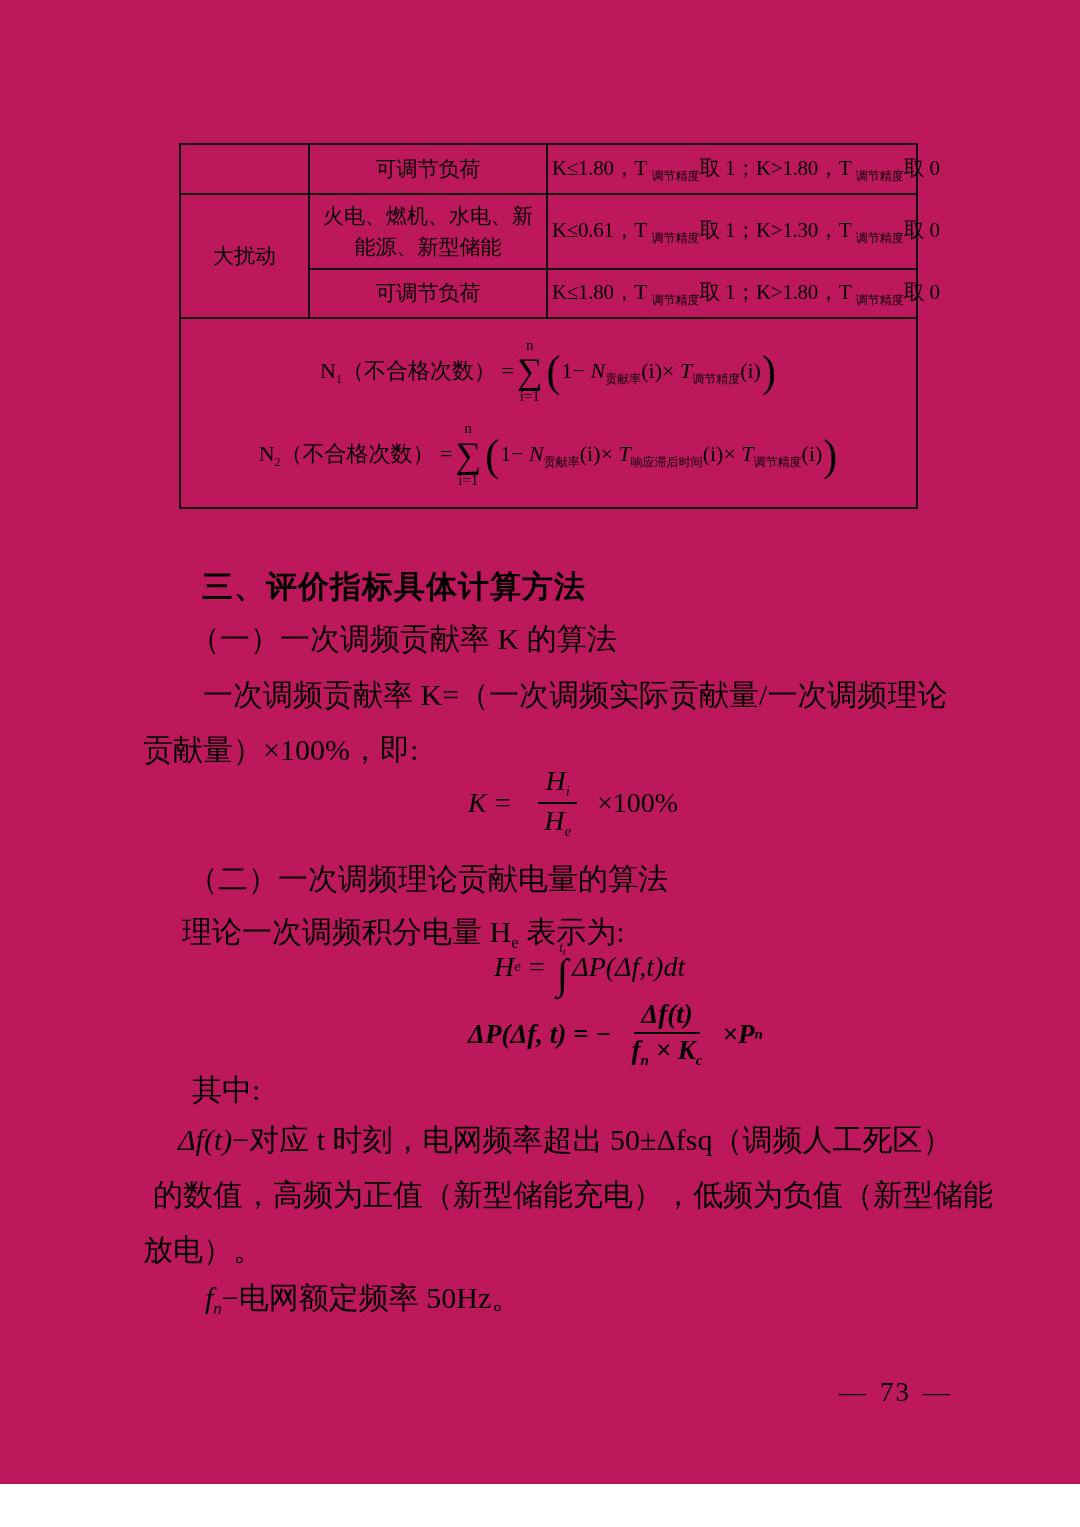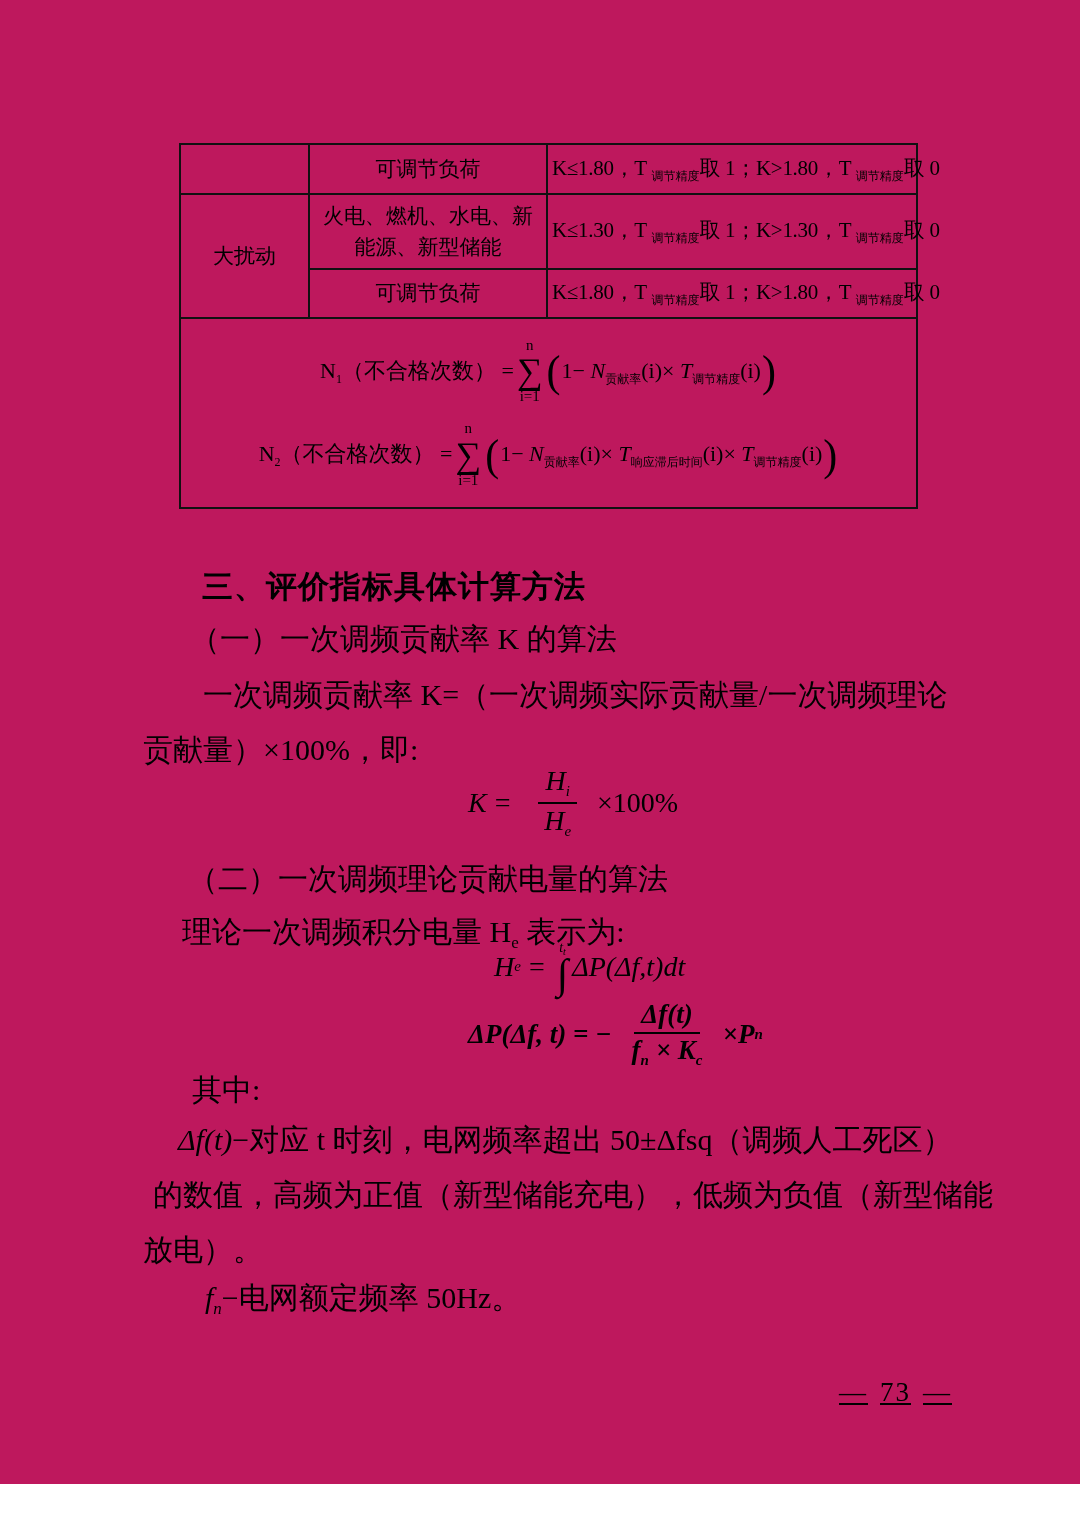--- a/index.html
+++ b/index.html
@@ -52,21 +52,21 @@
   .frac .num { border-bottom:2px solid #000; padding:0 7px 2px; line-height:1.1; }
   .frac .den { padding-top:2px; line-height:1.1; }
   .math sub { font-size:15px; vertical-align:-6px; }
   .intstack { display:inline-flex; flex-direction:column; align-items:center; margin:0 4px; }
   .intlim { font-size:14px; line-height:1; font-style:italic; }
   .intlim sub { font-size:10px; vertical-align:-3px; }
   .intsign { font-size:42px; line-height:0.85; }
   .dp { font-weight:bold; font-style:italic; font-size:27px; }
   .dp .frac .num { border-bottom:2.5px solid #000; }
 
-  .footer { position:absolute; font-size:27px; letter-spacing:2px; white-space:nowrap;text-decoration:underline; }
+  .footer { position:absolute; font-size:27px; letter-spacing:2px; white-space:nowrap; }
   .footer span { margin:0 6px; }
 </style>
 </head>
 <body>
 
 <div class="page">
 
   <table class="eval">
     <colgroup>
         <col style="width:129px">
@@ -75,21 +75,21 @@
       </colgroup>
     <tbody>
         <tr style="height:50px">
       <td></td>
       <td>可调节负荷</td>
       <td class="crit"><span>K≤1.80，T </span><sub>调节精度</sub><span>取 1；K&gt;1.80，T </span><sub>调节精度</sub><span>取 0</span></td>
     </tr>
     <tr style="height:75px">
       <td rowspan="2">大扰动</td>
       <td>火电、燃机、水电、新能源、新型储能</td>
-      <td class="crit"><span>K≤1.30，T </span><sub>调节精度</sub><span>取 1；K&gt;1.30，T </span><sub>调节精度</sub><span>取 0</span></td>
+      <td class="crit"><span>K≤0.61，T </span><sub>调节精度</sub><span>取 1；K&gt;1.30，T </span><sub>调节精度</sub><span>取 0</span></td>
     </tr>
     <tr style="height:49px">
       <td>可调节负荷</td>
       <td class="crit"><span>K≤1.80，T </span><sub>调节精度</sub><span>取 1；K&gt;1.80，T </span><sub>调节精度</sub><span>取 0</span></td>
     </tr>
     <tr style="height:190px">
       <td colspan="3" class="formula-cell">
         <div class="formula-wrap">
           <div class="nformula">
             <span><span>N</span><sub>1</sub><span>（不合格次数） = </span></span>

